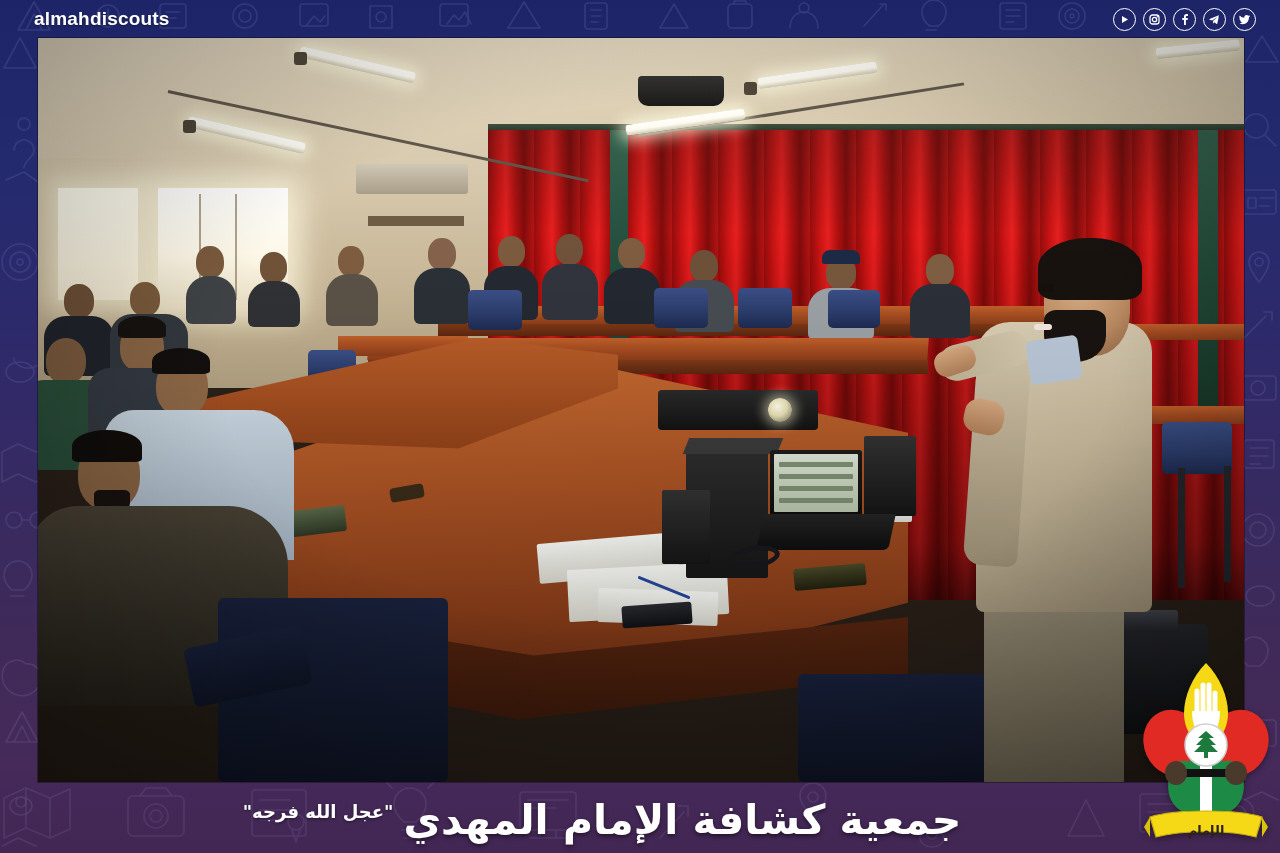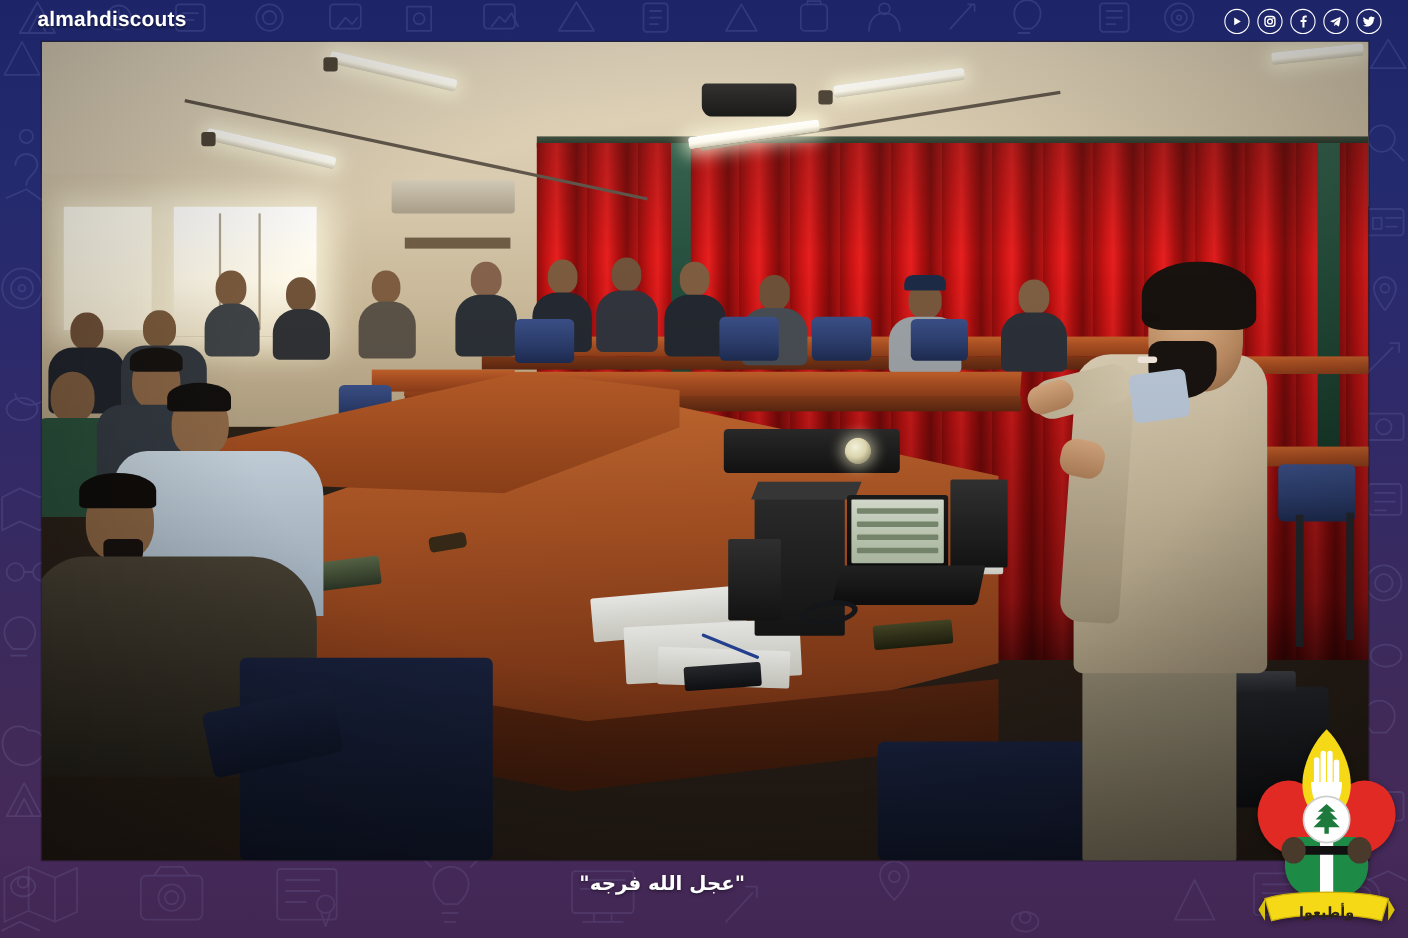--- a/index.html
+++ b/index.html
@@ -554,20 +554,21 @@
     <div class="layer pres-beard" style="left:1006px; top:272px; width:62px; height:52px;"></div>
     <div class="layer" style="left:1000px; top:246px; width:16px; height:8px; background:#15100c; border-radius:4px;"></div>
     <div class="layer" style="left:996px; top:286px; width:18px; height:6px; background:#f2e7dd; border-radius:3px;"></div>
     <div class="layer" style="left:990px; top:300px; width:52px; height:44px; background:#b9c6d6; transform:rotate(-8deg); border-radius:6px;"></div>
 
     <div id="grade"></div>
   </div>
 
   <div id="caption">
     <div id="caption-inner">
+      <span id="caption-main">جمعية كشافة الإمام المهدي</span>
       <span id="caption-sub">"عجل الله فرجه"</span>
     </div>
   </div>
 
   <div id="logo">
     <svg width="132" height="196" viewBox="0 0 132 196">
 
       <ellipse cx="34" cy="94" rx="30" ry="34" fill="#e02a23" transform="rotate(-24 34 94)"></ellipse>
       <ellipse cx="98" cy="94" rx="30" ry="34" fill="#e02a23" transform="rotate(24 98 94)"></ellipse>
 
@@ -585,16 +586,16 @@
       <path d="M66 82l-8 7h5l-7 7h5l-7 7h10v6h4v-6h10l-7-7h5l-7-7h5z" fill="#1d7a3c"></path>
 
       <rect x="36" y="120" width="60" height="8" rx="3" fill="#111"></rect>
       <ellipse cx="36" cy="124" rx="11" ry="12" fill="#4a3a2c"></ellipse>
       <ellipse cx="96" cy="124" rx="11" ry="12" fill="#4a3a2c"></ellipse>
 
       <path d="M10 168c24-8 88-8 112 0l-6 20c-26-7-74-7-100 0z" fill="#f5d916" stroke="#c9ae0a" stroke-width="1.2"></path>
       <path d="M10 168l-6 10 6 10z" fill="#d9c20c"></path>
       <path d="M122 168l6 10-6 10z" fill="#d9c20c"></path>
     </svg>
-    <div id="logo-motto">وأطيعوا</div>
+    <div id="logo-motto">الإمام</div>
   </div>
 
 </div>
 
 </body></html>

